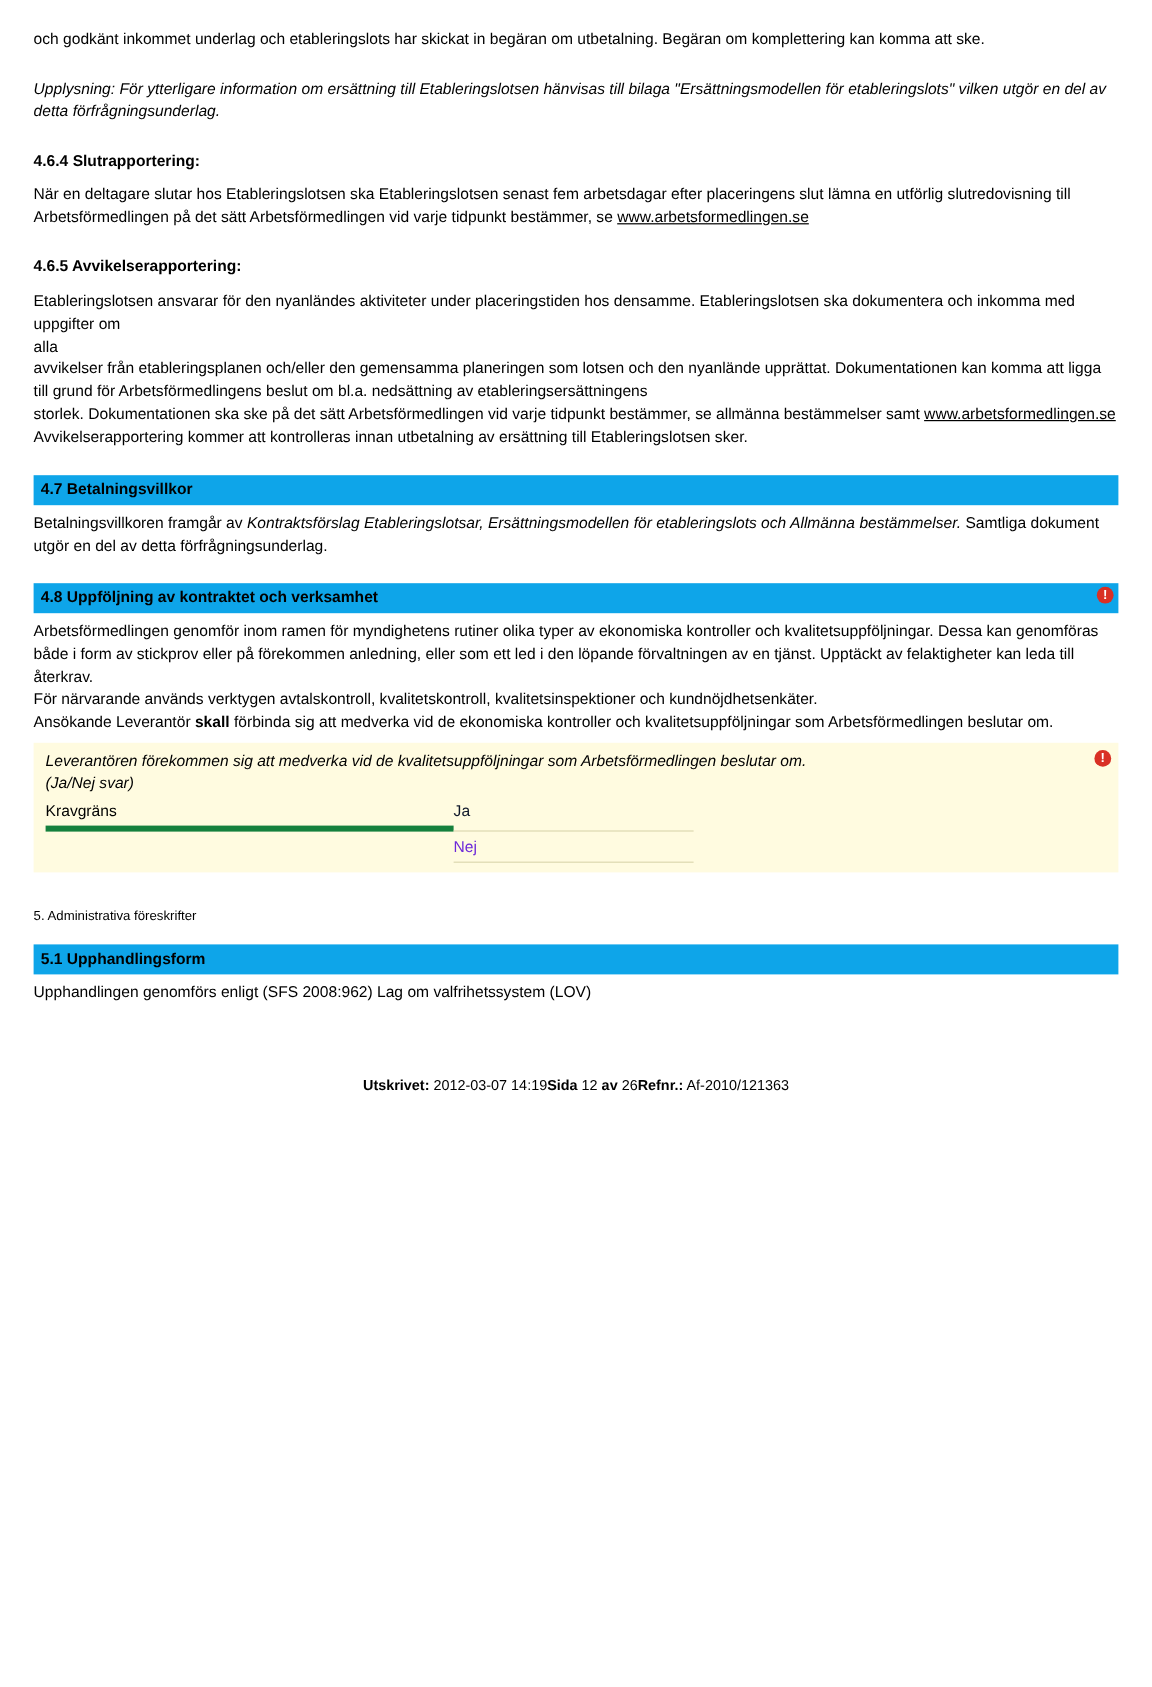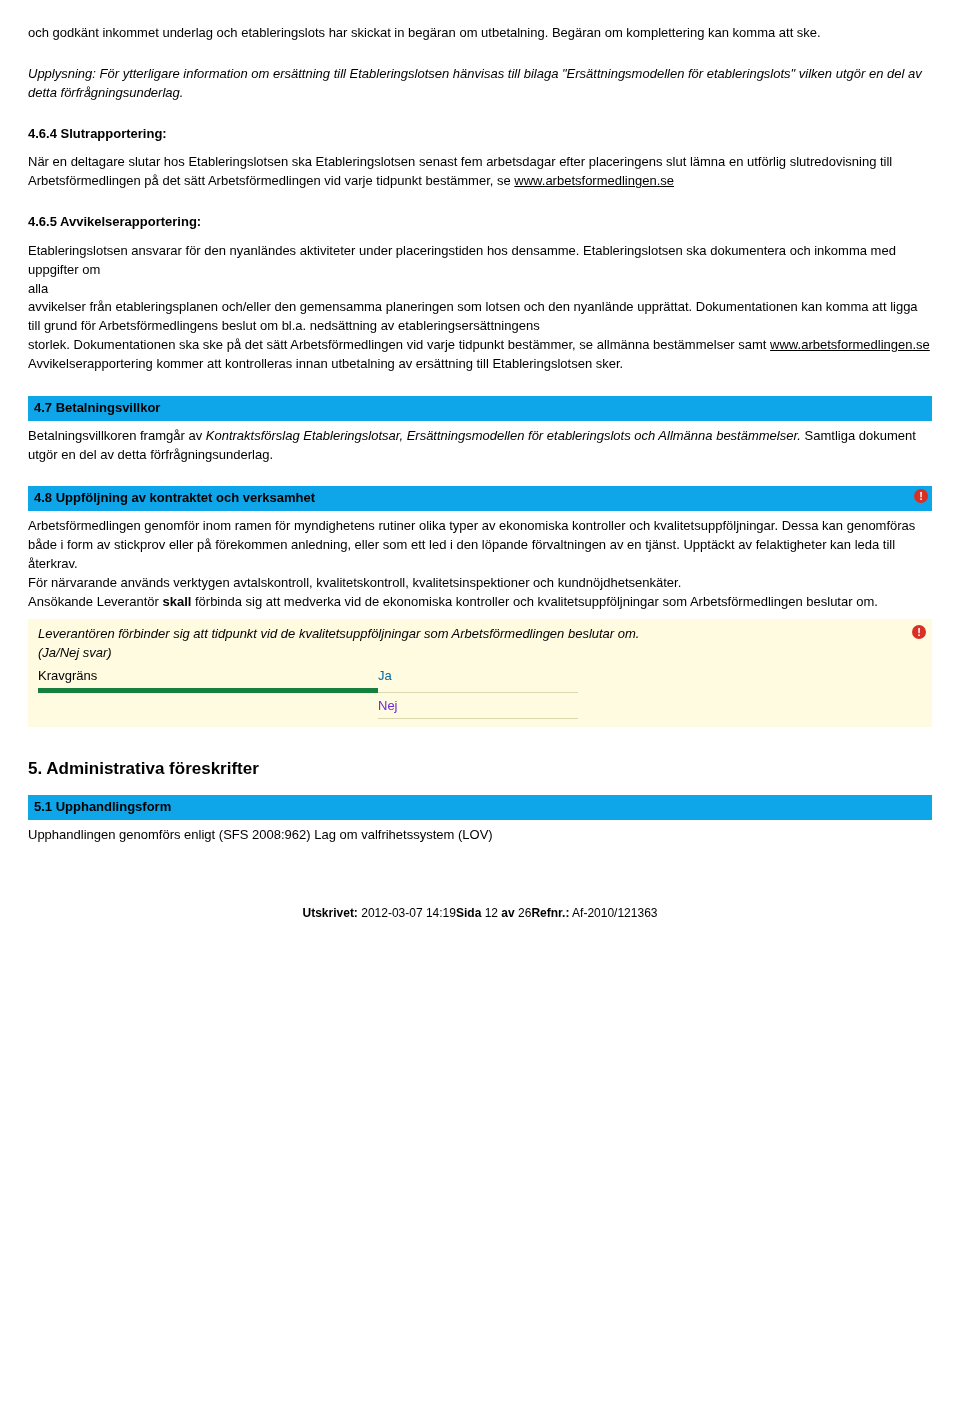--- a/index.html
+++ b/index.html
@@ -64,25 +64,25 @@
   .krav-label {
     width: 340px;
     border-bottom: 5px solid #15803d;
     padding-bottom: 2px;
   }
   .krav-value {
     width: 200px;
     border-bottom: 1px solid #ddd8b0;
     padding-bottom: 2px;
   }
-  .green { color: #0369a1; }
+  .green { color: #0f172a; }
   .red { color: #6d28d9; }
   .h2 {
-    font-weight: bold;
-    font-size: 17px;
+    font-weight: normal;
+    font-size: 11px;
     margin: 30px 0 8px 0;
   }
   .footer {
     position: relative;
     margin-top: 60px;
     font-size: 12px;
   }
   .footer-row {
     display: flex;
     justify-content: center;
@@ -134,21 +134,21 @@
 <div>
   <span>För närvarande används verktygen avtalskontroll, kvalitetskontroll, kvalitetsinspektioner och kundnöjdhetsenkäter.</span>
 </div>
 <div>
   <span>Ansökande Leverantör </span><span class="bold">skall</span><span> förbinda sig att medverka vid de ekonomiska kontroller och kvalitetsuppföljningar som Arbetsförmedlingen beslutar om.</span>
 </div>
 
 <div class="yellow-box">
   <span class="alert-icon">!</span>
   <div class="q-italic">
-    <span>Leverantören förbinder sig att tidpunkt vid de kvalitetsuppföljningar som Arbetsförmedlingen beslutar om.</span>
+    <span>Leverantören förekommen sig att medverka vid de kvalitetsuppföljningar som Arbetsförmedlingen beslutar om.</span>
   </div>
   <div class="q-italic">
     <span>(Ja/Nej svar)</span>
   </div>
   <div class="krav-row">
     <div class="krav-label">Kravgräns</div>
     <div class="krav-value green">Ja</div>
   </div>
   <div class="krav-row">
     <div class="krav-label" style="border-bottom:none;"></div>

